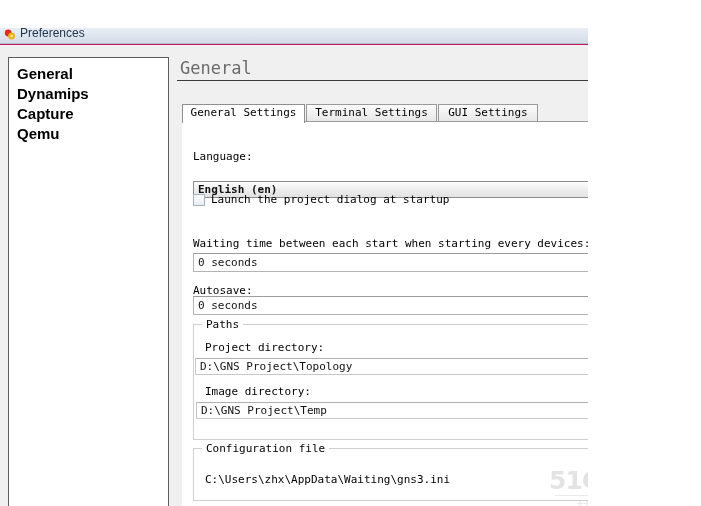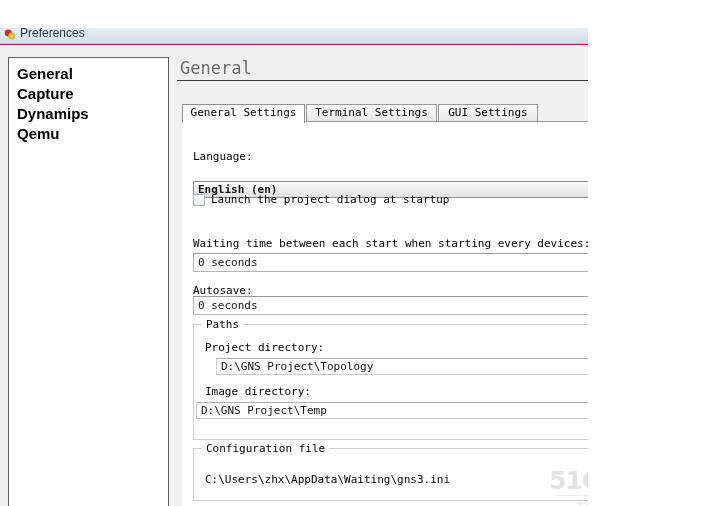--- a/index.html
+++ b/index.html
@@ -408,22 +408,22 @@
     <div class="win-btns">
       <div class="win-btn restore"></div>
       <div class="win-btn restore"></div>
     </div>
   </div>
 
   <div class="content">
 
     <div class="sidebar">
       <div class="sidebar-item">General</div>
+      <div class="sidebar-item">Dynamips</div>
       <div class="sidebar-item">Capture</div>
-      <div class="sidebar-item">Dynamips</div>
       <div class="sidebar-item">Qemu</div>
     </div>
 
     <div class="rightpane">
 
       <div class="pane-header">
         <div class="pane-header-text">General</div>
       </div>
 
       <div class="tabstrip">
@@ -466,21 +466,21 @@
           <div class="spin-btns">
             <div class="spin-b up"></div>
             <div class="spin-b down"></div>
           </div>
         </div>
 
         <div class="group" style="left:11px; top:202px; width:498px; height:116px;">
           <div class="group-title">Paths</div>
 
           <div class="lbl" style="left:11px; top:16px;">Project directory:</div>
-          <div class="lineedit" style="left:22px; top:33px; width:437px;">
+          <div class="lineedit" style="left:1px; top:33px; width:437px;">
             <div class="lineedit-text">D:\GNS Project\Topology</div>
           </div>
           <div class="btn dots" style="left:456px; top:31px; width:32px; height:19px;">...</div>
 
           <div class="lbl" style="left:11px; top:60px;">Image directory:</div>
           <div class="lineedit" style="left:2px; top:77px; width:437px;">
             <div class="lineedit-text">D:\GNS Project\Temp</div>
           </div>
           <div class="btn dots" style="left:456px; top:75px; width:32px; height:19px;">...</div>
         </div>

